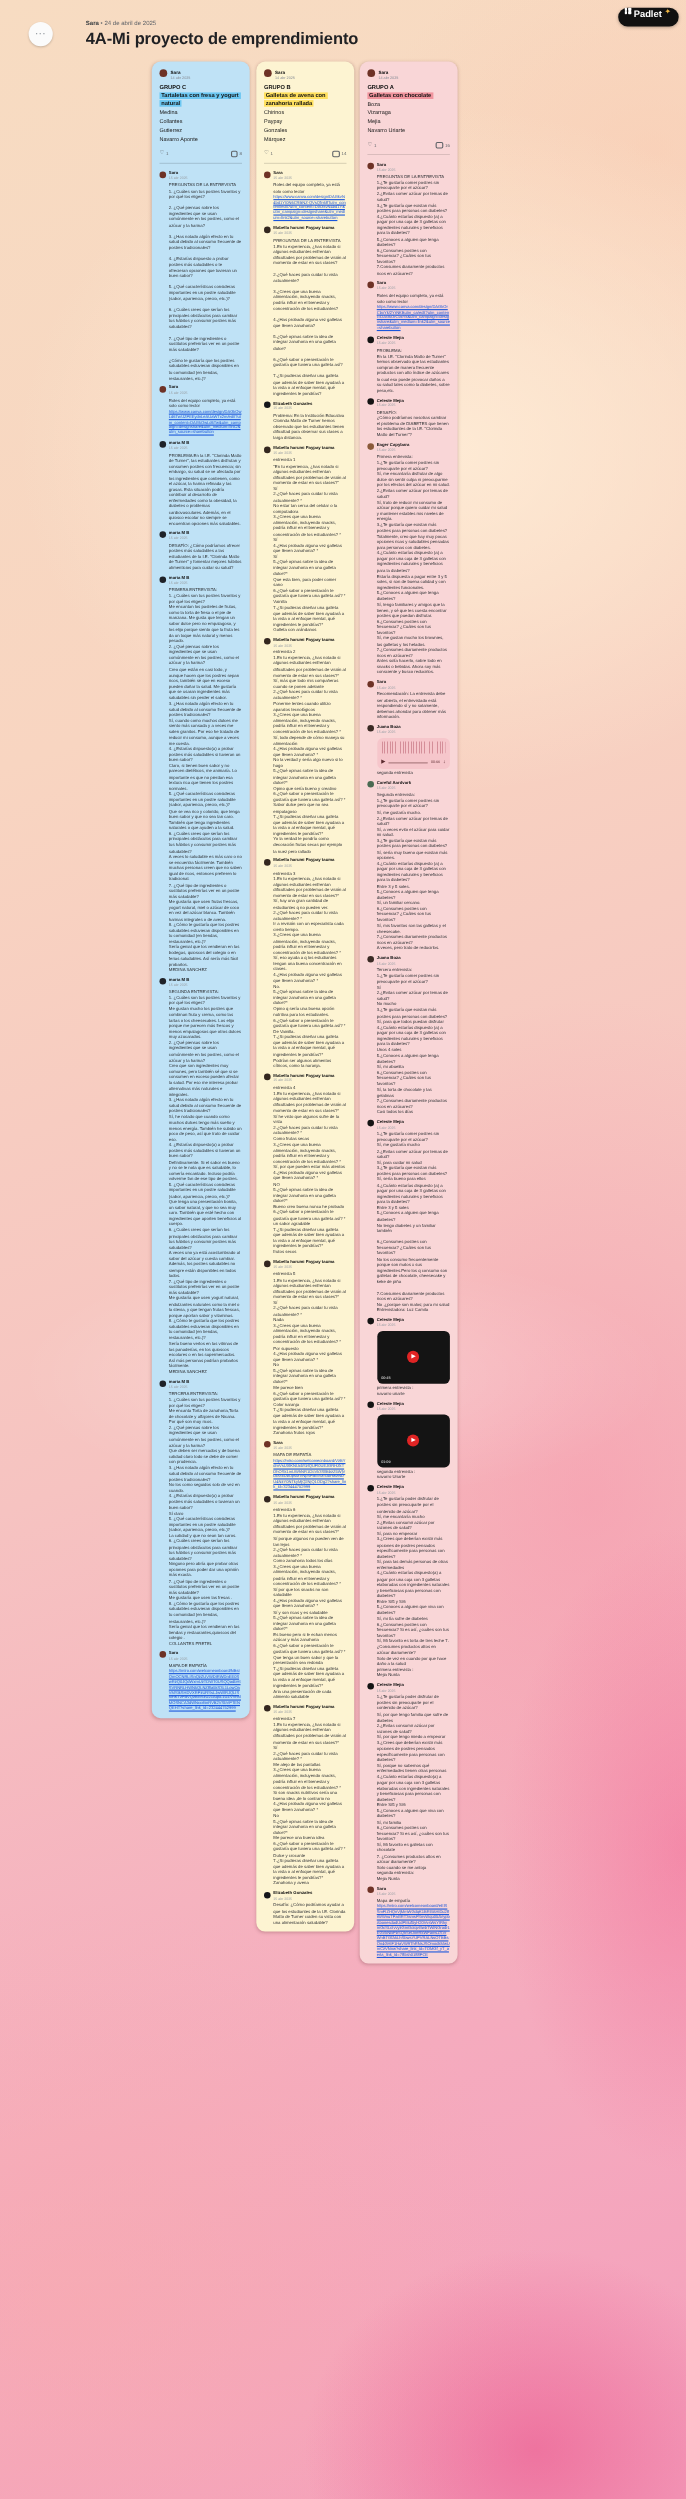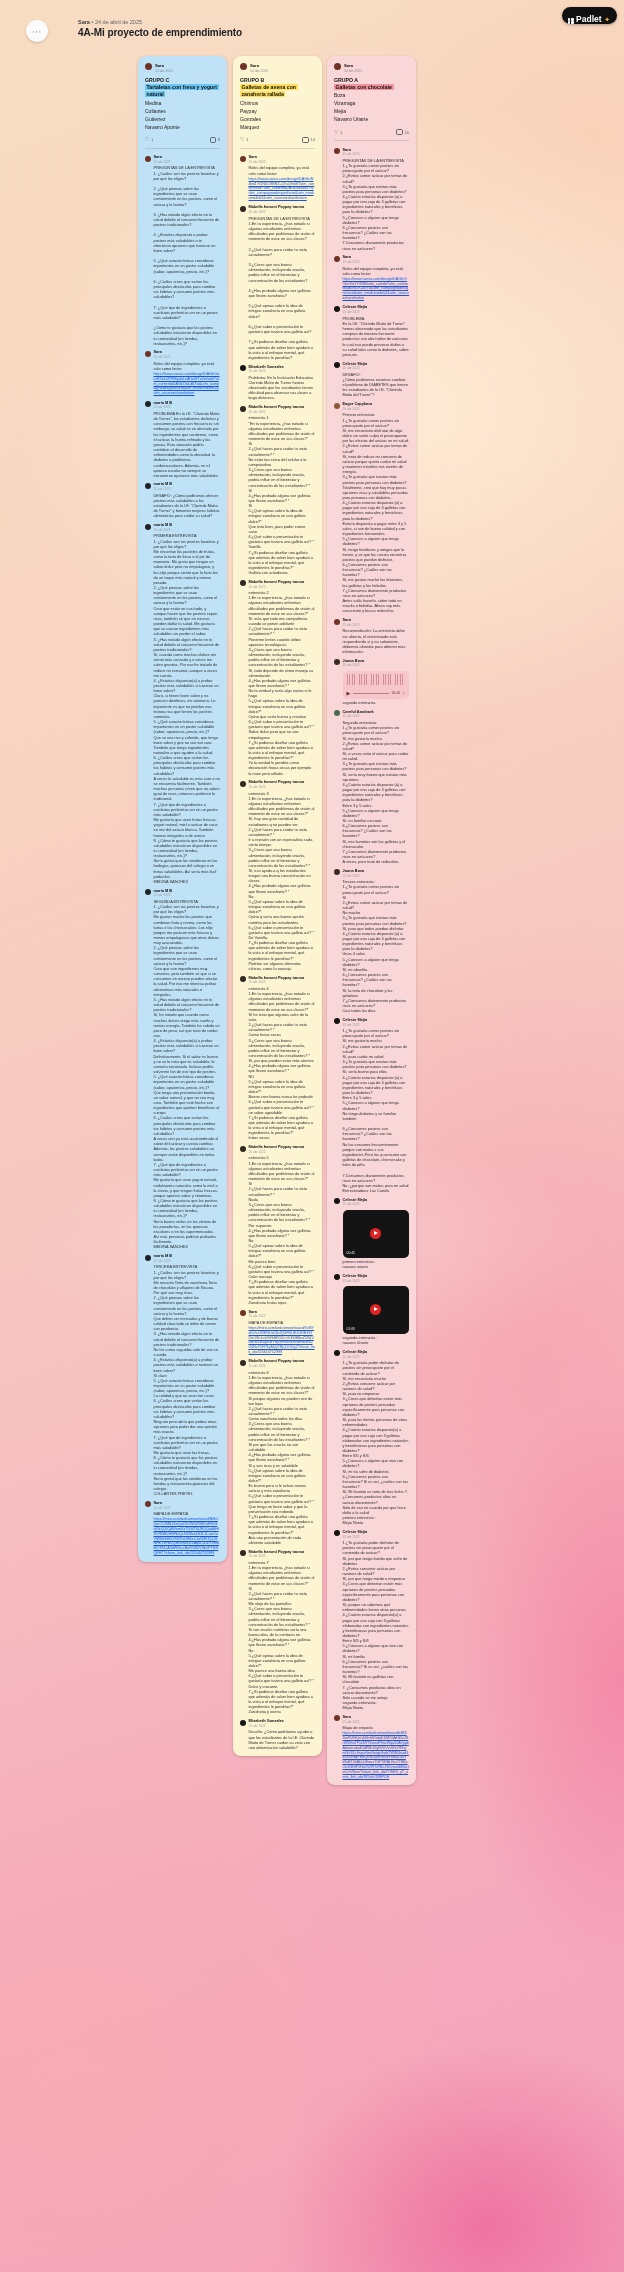--- a/index.html
+++ b/index.html
@@ -16,23 +16,23 @@
       linear-gradient(160deg,#f7dcc2 0%,#f8d5c1 28%,#f6c3c1 55%,#f5abbe 80%,#f49fbc 100%);}
   .wallpaper::after{content:"";position:absolute;inset:0;
     background:radial-gradient(ellipse 420px 160px at 50% 55%, rgba(255,255,255,.25), transparent 70%);}
   
   .board-avatar{position:absolute;left:26px;top:20px;width:22px;height:22px;border-radius:50%;
     background:#fbfbfb;box-shadow:0 1px 2px rgba(0,0,0,.2);display:flex;align-items:center;justify-content:center;
     color:#9aa0a6;font-size:10px;letter-spacing:1px;}
   .board-head{position:absolute;left:78px;top:19px;}
   .board-meta{font-size:5.5px;color:#5f6368;}
   .board-meta .author{font-weight:bold;color:#3c4043;}
-  .board-title{margin:2px 0 0;font-size:10px;font-weight:bold;color:#202124;letter-spacing:-.1px;}
+  .board-title{margin:2px 0 0;font-size:15px;font-weight:bold;color:#202124;letter-spacing:-.1px;}
   .padlet-pill{position:absolute;right:7px;top:7px;height:17px;background:#111;border-radius:10px;
-    display:flex;align-items:flex-end;gap:2.5px;padding:0 7px 0 6px;box-shadow:0 1px 3px rgba(0,0,0,.3);text-decoration:none;}
+    display:flex;align-items:flex-start;gap:2.5px;padding:0 7px 0 6px;box-shadow:0 1px 3px rgba(0,0,0,.3);text-decoration:none;}
   .pl-grid{display:grid;grid-template-columns:2.6px 2.6px;grid-gap:.9px;}
   .pl-grid i{width:2.6px;height:2.6px;background:#fff;border-radius:.7px;display:block;}
   .pl-text{color:#fff;font-size:8.5px;font-weight:bold;}
   .pl-spark{color:#f2b743;font-size:7px;}
   
   #board{position:absolute;top:0;left:0;width:100%;height:100%;}
   .column{position:absolute;top:56px;width:89px;}
   .post-card{border-radius:8px;padding:7px 7px 6px;box-shadow:0 1px 3px rgba(90,40,40,.25);}
   .p-head{display:flex;align-items:flex-start;gap:3px;}
   .p-avatar,.c-avatar{width:7px;height:7px;border-radius:50%;flex:0 0 auto;}

